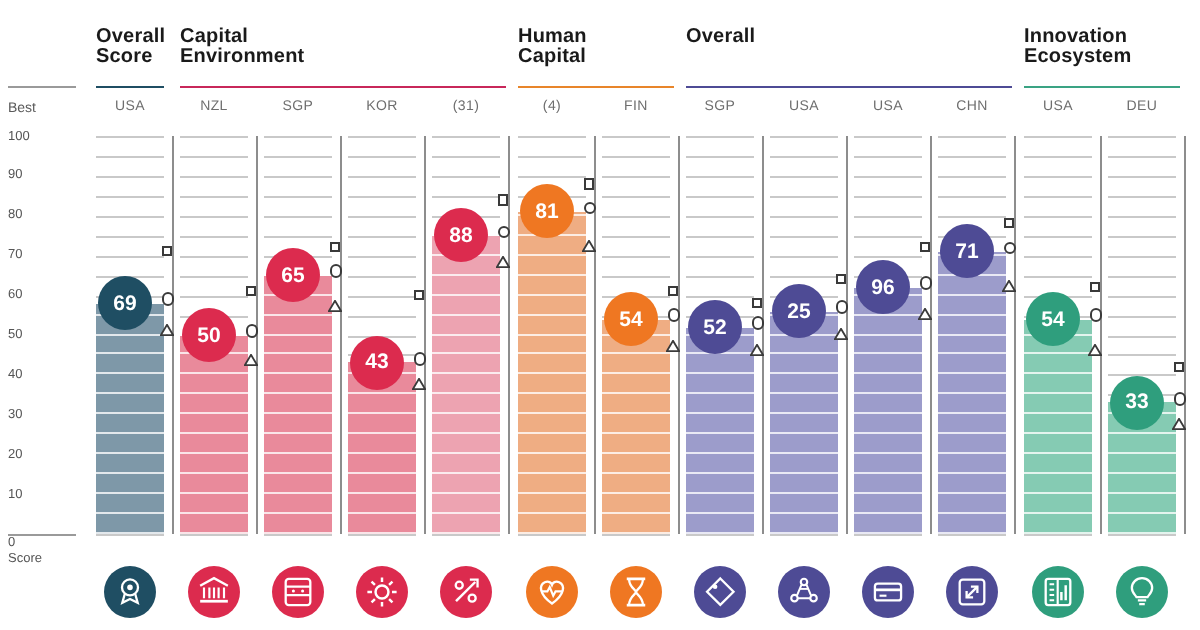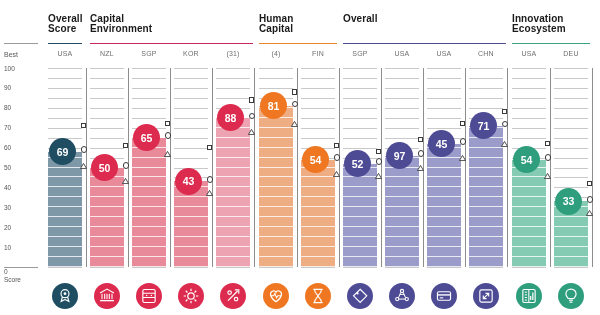--- a/index.html
+++ b/index.html
@@ -539,21 +539,21 @@
             <div class="bar-rung" style="bottom: 29.85px;"></div>
             <div class="bar-rung" style="bottom: 39.8px;"></div>
             <div class="bar-rung" style="bottom: 49.75px;"></div>
             <div class="bar-rung" style="bottom: 59.7px;"></div>
             <div class="bar-rung" style="bottom: 69.65px;"></div>
             <div class="bar-rung" style="bottom: 79.6px;"></div>
             <div class="bar-rung" style="bottom: 89.55px;"></div>
             <div class="bar-rung" style="bottom: 99.5px;"></div>
             <div class="bar-rung" style="bottom: 109.45px;"></div>
           </div>
-          <div class="bubble" style="top: 74.06px; background: rgb(78, 75, 149);">97</div>
+          <div class="bubble" style="top: 74.06px; background: rgb(78, 75, 149);">25</div>
           <div class="rail" style="top: 0px; height: 199px;"></div>
           <div class="mk mk-sq" style="top: 68.94px;"></div>
           <div class="mk mk-ci" style="top: 82.37px;"></div>
           <div class="tri" style="top: 88.54px;"><svg width="7" height="6" viewBox="0 0 7 6">
               <polygon points="3.5,0.4 6.6,5.6 0.4,5.6" fill="#fff" stroke="#3a3a3a" stroke-width="0.9"></polygon>
             </svg></div>
         </div>
         <div class="col" style="left: 427px;">
           <div class="rungs">
             <div class="rung" style="top: 0px;"></div>
@@ -586,21 +586,21 @@
             <div class="bar-rung" style="bottom: 39.8px;"></div>
             <div class="bar-rung" style="bottom: 49.75px;"></div>
             <div class="bar-rung" style="bottom: 59.7px;"></div>
             <div class="bar-rung" style="bottom: 69.65px;"></div>
             <div class="bar-rung" style="bottom: 79.6px;"></div>
             <div class="bar-rung" style="bottom: 89.55px;"></div>
             <div class="bar-rung" style="bottom: 99.5px;"></div>
             <div class="bar-rung" style="bottom: 109.45px;"></div>
             <div class="bar-rung" style="bottom: 119.4px;"></div>
           </div>
-          <div class="bubble" style="top: 62.12px; background: rgb(78, 75, 149);">45</div>
+          <div class="bubble" style="top: 62.12px; background: rgb(78, 75, 149);">96</div>
           <div class="rail" style="top: 0px; height: 199px;"></div>
           <div class="mk mk-sq" style="top: 53.02px;"></div>
           <div class="mk mk-ci" style="top: 70.43px;"></div>
           <div class="tri" style="top: 78.59px;"><svg width="7" height="6" viewBox="0 0 7 6">
               <polygon points="3.5,0.4 6.6,5.6 0.4,5.6" fill="#fff" stroke="#3a3a3a" stroke-width="0.9"></polygon>
             </svg></div>
         </div>
         <div class="col" style="left: 469px;">
           <div class="rungs">
             <div class="rung" style="top: 0px;"></div>

